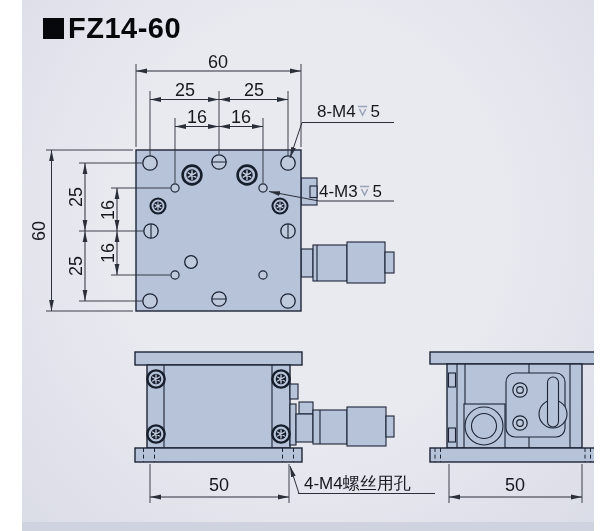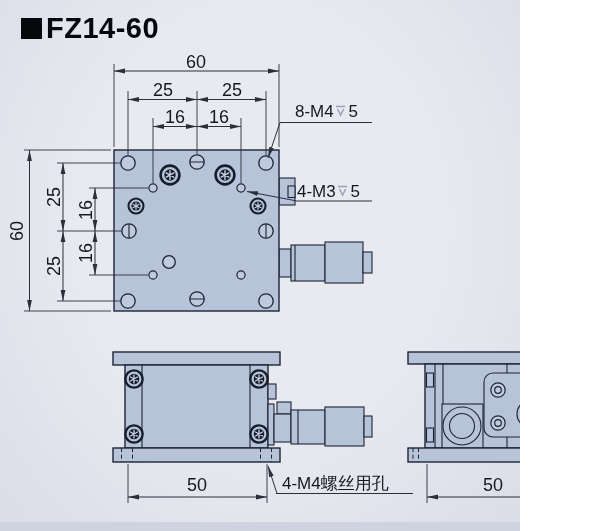--- a/index.html
+++ b/index.html
@@ -1,19 +1,20 @@
 <!DOCTYPE html>
 <html><head>
 <meta charset="utf-8">
 <style>
   html,body{margin:0;padding:0;}
   .stage{
-    position:relative;width:520px;height:531px;overflow:hidden;
+    position:relative;width:572px;height:531px;overflow:hidden;
     background:radial-gradient(ellipse at 50% 42%, #e9eaf0 48%, #dadce7 100%);
     font-family:"Liberation Sans", sans-serif;
+    margin-left:22px;
   }
   .footer-band{position:absolute;left:0;bottom:0;width:600px;height:9px;background:#cfd3e0;}
   .title{position:absolute;left:21px;top:12px;display:flex;align-items:center;gap:4px;}
   .title-square{width:21px;height:21px;background:#06080c;display:inline-block;}
   .title-text{font-size:29px;font-weight:700;color:#06080c;letter-spacing:0.5px;}
   svg{position:absolute;left:0;top:0;}
   .part{fill:#b7c3d9;stroke:#1d2435;stroke-width:1.4;}
   .partthin{fill:#b7c3d9;stroke:#1d2435;stroke-width:1.1;}
   .iline{stroke:#1d2435;stroke-width:1.1;fill:none;}
   .dash{stroke:#1d2435;stroke-width:1;fill:none;stroke-dasharray:4 2.6;}

